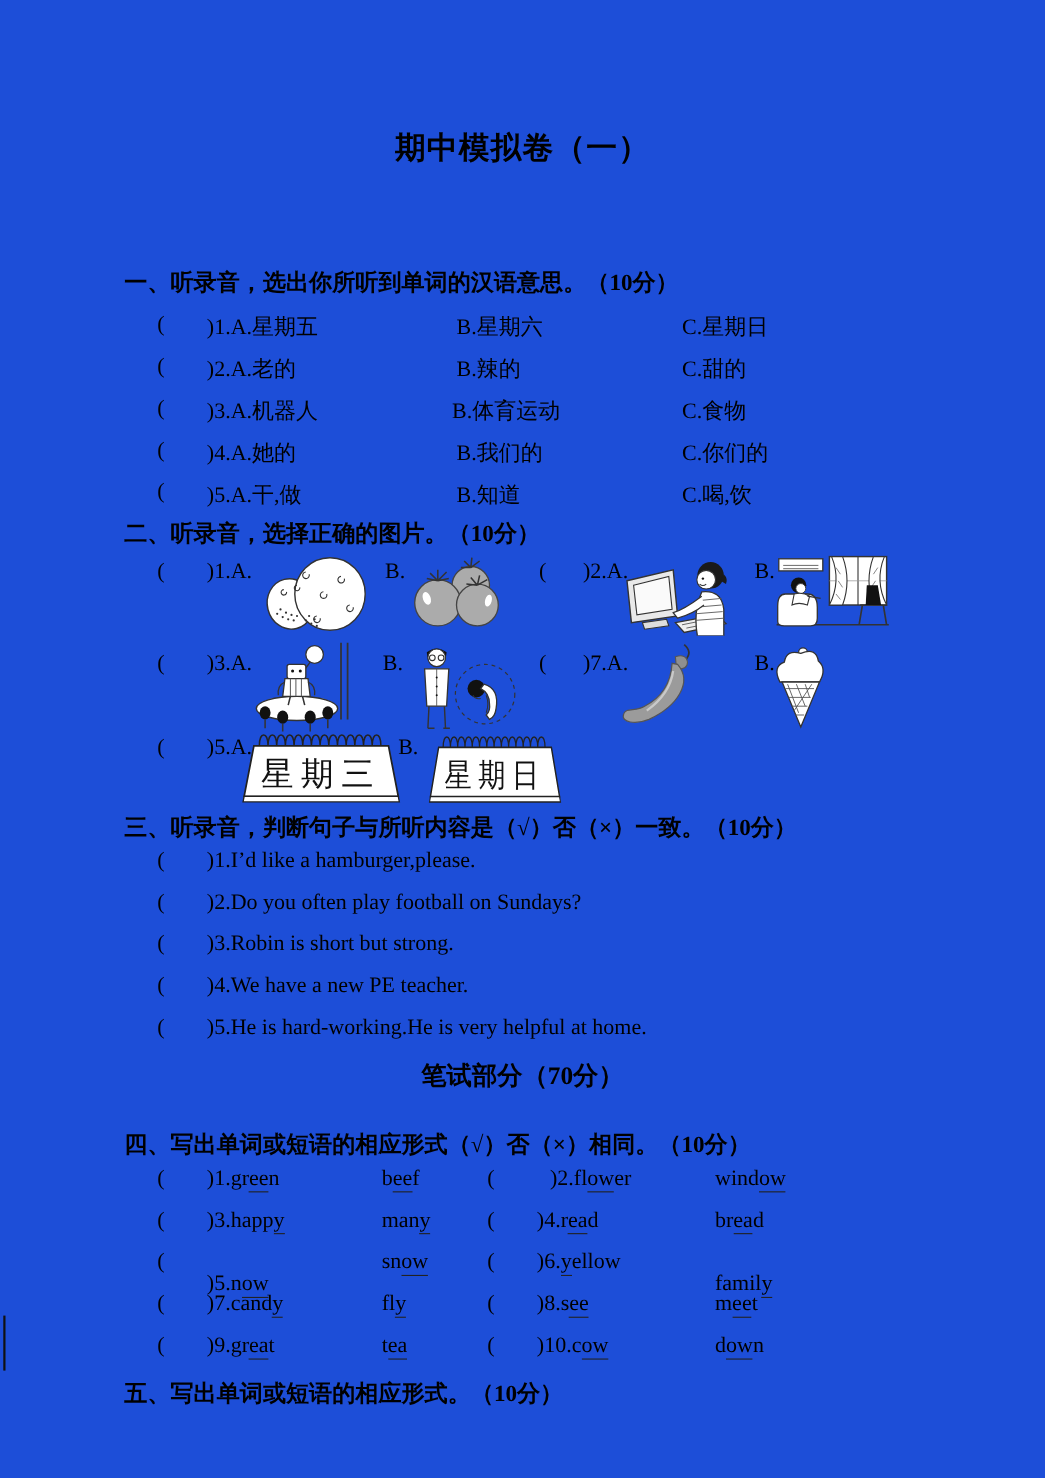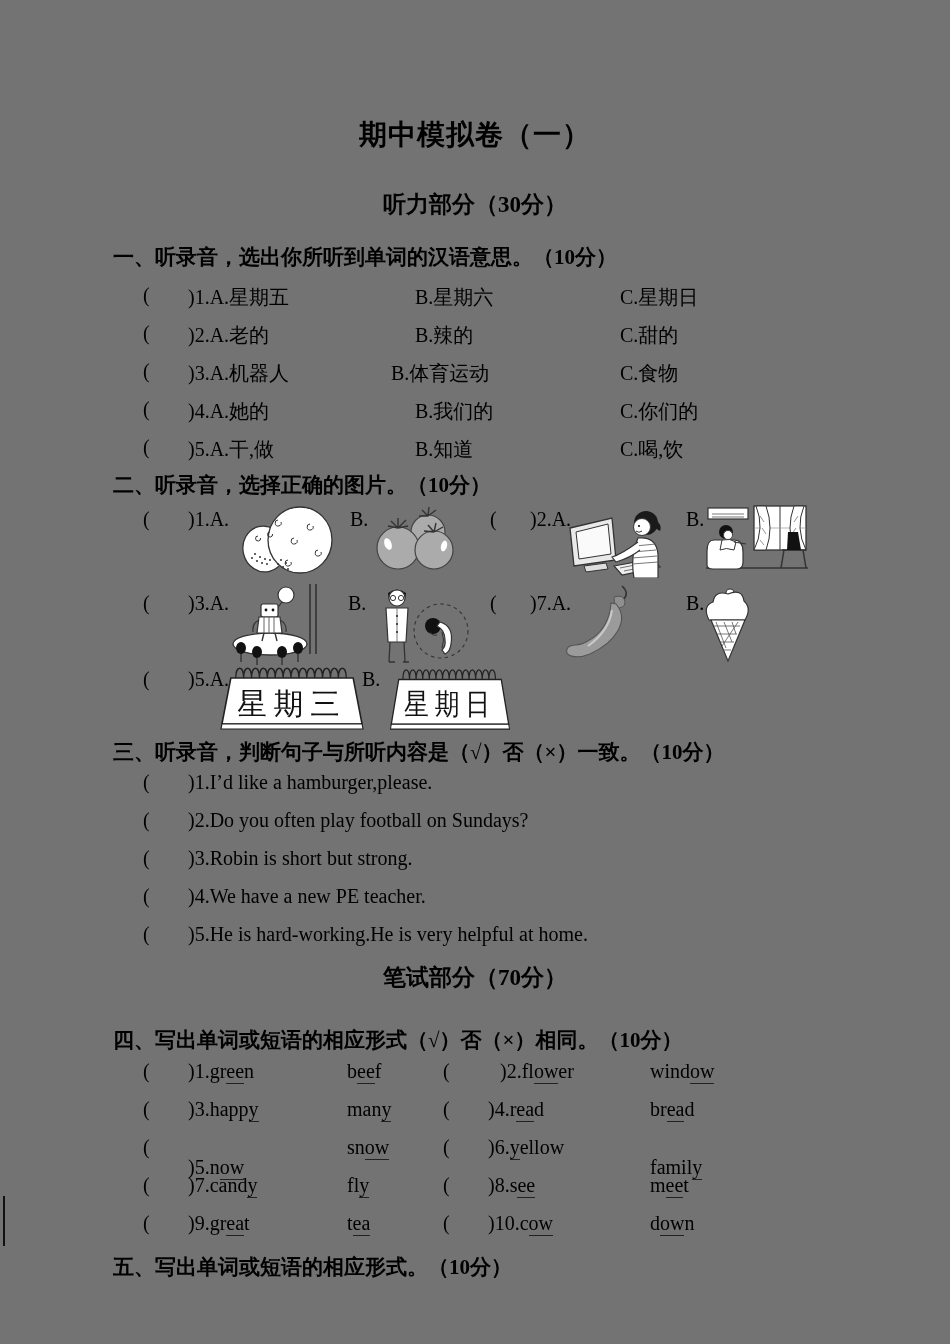--- a/index.html
+++ b/index.html
@@ -1,16 +1,16 @@
 <!DOCTYPE html>
 <html><head>
 <meta charset="utf-8">
 <style>
   html,body{margin:0;padding:0;background:#ffffff;}
-  .page{position:relative;width:950px;height:1344px;background:#737373;color:#000;
+  .page{position:relative;width:950px;height:1344px;background:#1d4ed8;color:#000;
         font-family:"Liberation Serif","DejaVu Serif",serif;overflow:hidden;}
   .abs{position:absolute;}
   .center{left:0;right:0;text-align:center;}
   .doc-title{font-size:28px;font-weight:700;letter-spacing:1px;}
   .part-title{font-size:23px;font-weight:700;}
   .sec-head{font-size:21px;font-weight:700;left:113px;white-space:nowrap;}
   .row{position:absolute;left:0;right:0;height:38px;font-size:20px;}
   .par{position:absolute;font-size:20px;}
   .opt{position:absolute;white-space:nowrap;}
   .imgrow{position:absolute;left:0;right:0;}
@@ -23,40 +23,39 @@
   svg text{font-family:"Liberation Serif","DejaVu Serif",serif;}
 </style>
 </head>
 <body>
 
 <div class="page">
 
   <div class="artifact"></div>
 
   <div class="abs center doc-title" style="top:116px;">期中模拟卷（一）</div>
-  <div class="abs center part-title" style="top:189px;">听力部分（30分）</div>
 
   <div class="abs sec-head" style="top:243px;">一、听录音，选出你所听到单词的汉语意思。（10分）</div>
 
   <div class="row" style="top:284px;">
     <span class="par" style="left:143px;">(</span>
     <span class="opt" style="left:188px;">)1.A.星期五</span>
     <span class="opt" style="left:415px;">B.星期六</span>
     <span class="opt" style="left:620px;">C.星期日</span>
   </div>
   <div class="row" style="top:322px;">
     <span class="par" style="left:143px;">(</span>
     <span class="opt" style="left:188px;">)2.A.老的</span>
     <span class="opt" style="left:415px;">B.辣的</span>
     <span class="opt" style="left:620px;">C.甜的</span>
   </div>
   <div class="row" style="top:360px;">
     <span class="par" style="left:143px;">(</span>
     <span class="opt" style="left:188px;">)3.A.机器人</span>
-    <span class="opt" style="left:391px;">B.体育运动</span>
+    <span class="opt" style="left:411px;">B.体育运动</span>
     <span class="opt" style="left:620px;">C.食物</span>
   </div>
   <div class="row" style="top:398px;">
     <span class="par" style="left:143px;">(</span>
     <span class="opt" style="left:188px;">)4.A.她的</span>
     <span class="opt" style="left:415px;">B.我们的</span>
     <span class="opt" style="left:620px;">C.你们的</span>
   </div>
   <div class="row" style="top:436px;">
     <span class="par" style="left:143px;">(</span>

